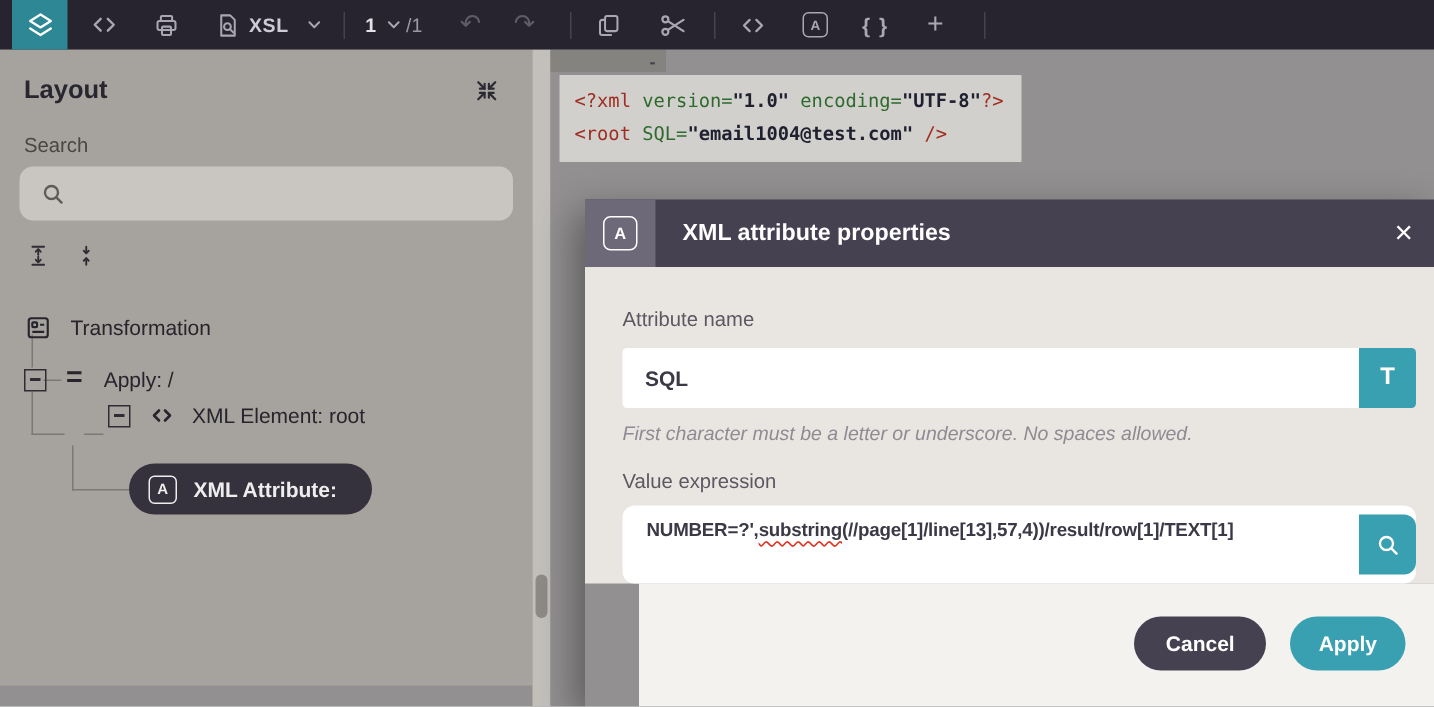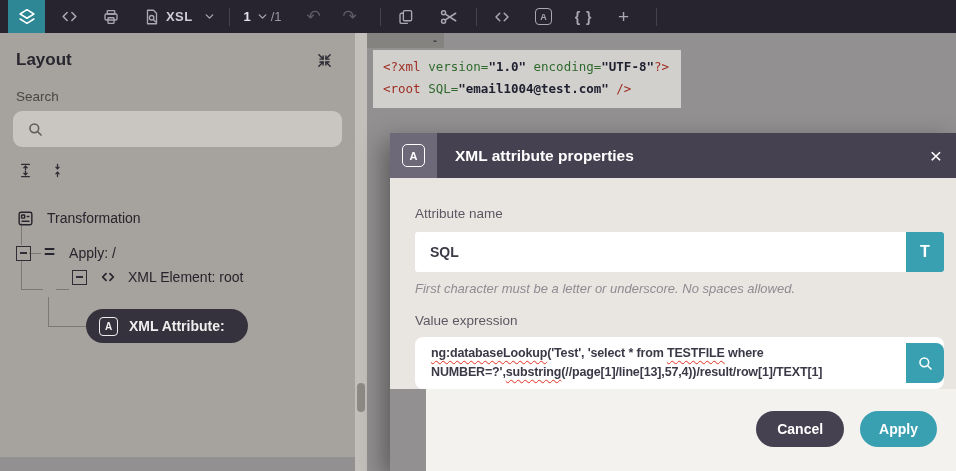--- a/index.html
+++ b/index.html
@@ -307,21 +307,20 @@
       <label class="field-label">Attribute name</label>
       <div class="input-group">
         <input type="text" value="SQL" style="">
         <button class="teal-btn">T</button>
       </div>
       <div class="field-hint">First character must be a letter or underscore. No spaces allowed.</div>
 
       <label class="field-label ve-label">Value expression</label>
       <div class="ve-group">
         <div>
-            <div class="ve-line"><span class="misspell">ng:databaseLookup</span><span>('Test', 'select * from </span><span class="misspell">TESTFILE</span><span> where</span></div>
             <div class="ve-line"><span>NUMBER=?',</span><span class="misspell">substring</span><span>(//page[1]/line[13],57,4))/result/row[1]/TEXT[1]</span></div>
           </div>
         <button class="teal-btn ve-btn">
           <span>
             <svg width="19" height="19" viewBox="0 0 24 24" fill="none" stroke="#ffffff" stroke-width="2" stroke-linecap="round">
               <circle cx="10.5" cy="10.5" r="5.5"></circle>
                 <path d="M14.8 14.8 L19 19"></path>
             </svg>
           </span>
         </button>

